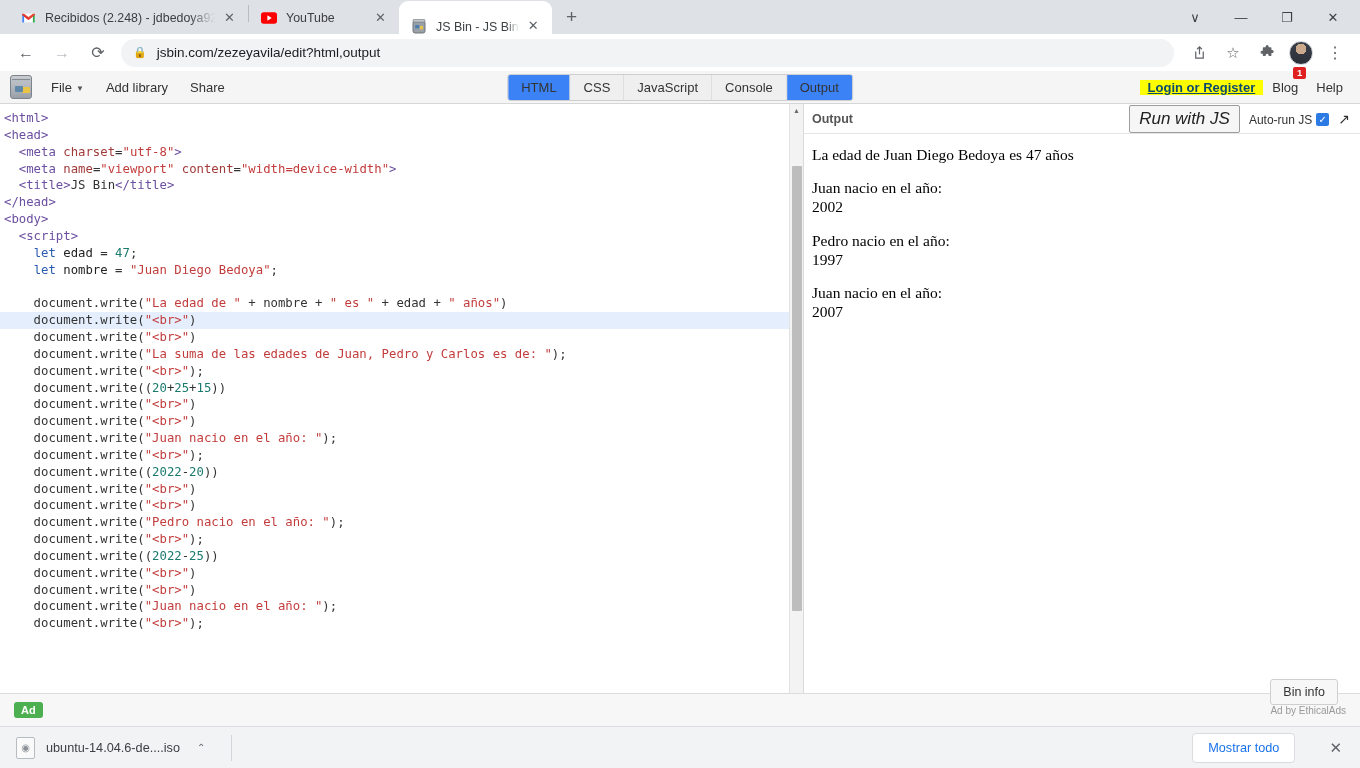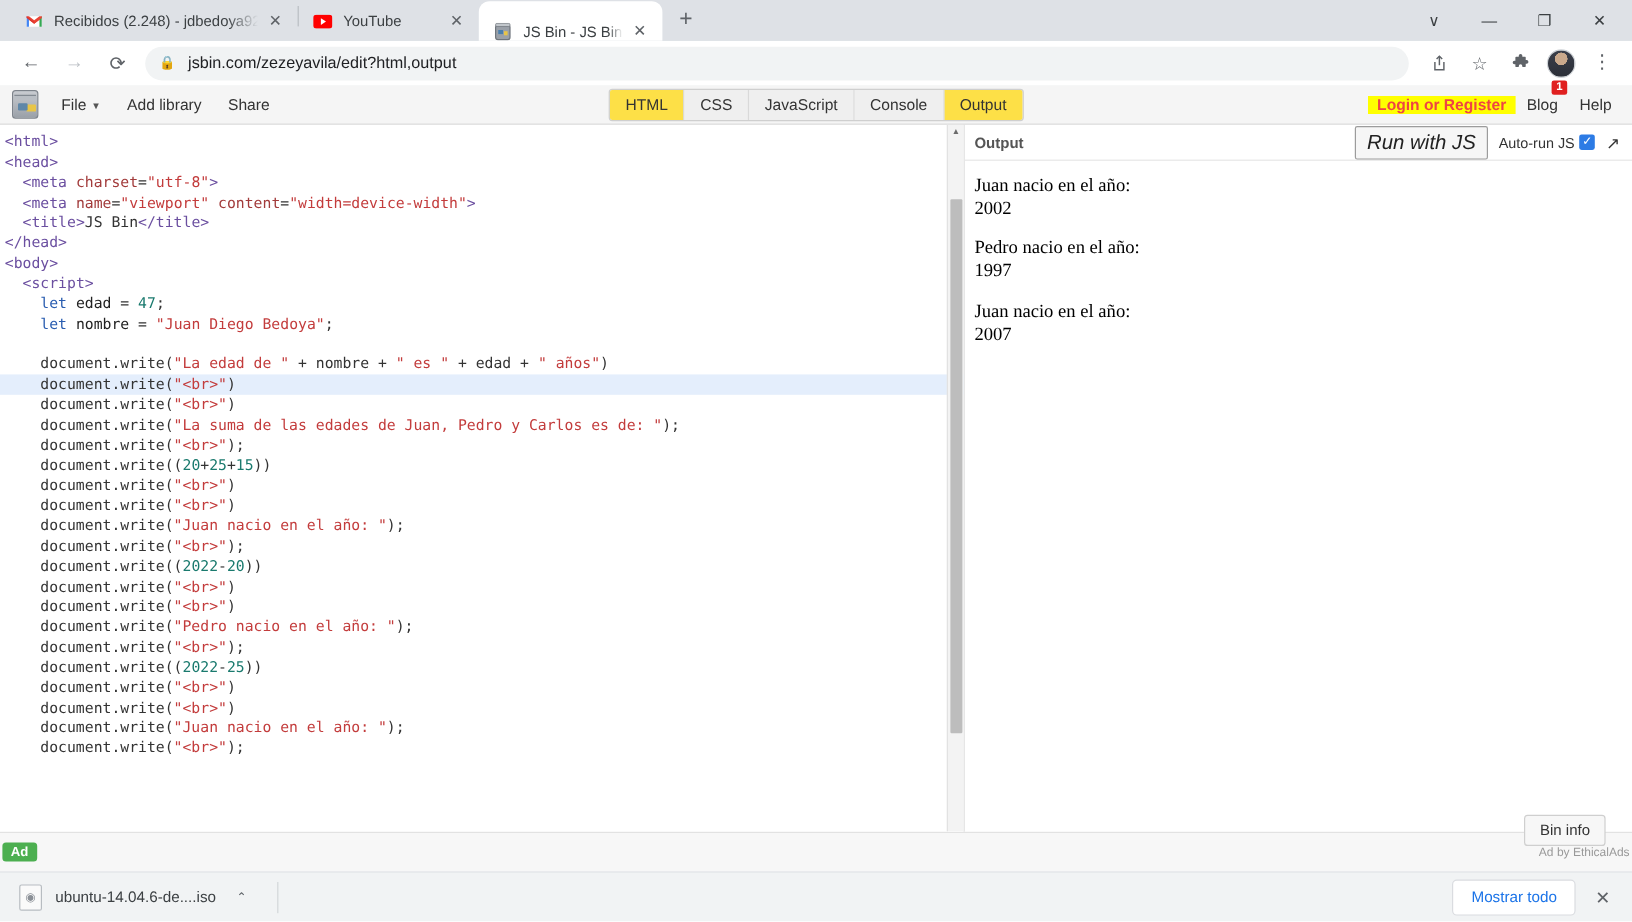--- a/index.html
+++ b/index.html
@@ -120,26 +120,26 @@
   .jsb-panels {
     position: absolute; left: 50%; transform: translateX(-50%);
     display: flex; border: 1px solid #cfcfcf; border-radius: 3px; overflow: hidden;
     background: #efefef;
   }
   .jsb-panel-btn {
     font-size: 13px; color: #333; padding: 5px 13px;
     border-right: 1px solid #d9d9d9; background: #efefef; white-space: nowrap;
   }
   .jsb-panel-btn:last-child { border-right: none; }
-  .jsb-panel-btn.on { background: #fde047; }
+  .jsb-panel-btn.on { background: #3b82f6; }
 
   .jsb-right { margin-left: auto; display: flex; align-items: center; }
   .jsb-login {
-    background: #ffff00; color: #ef4444; font-size: 13px;
-    font-weight: bold; padding: 0 8px; white-space: nowrap;
+    background: #ffff00; color: #0c4a6e; font-size: 13px;
+    font-weight: bold; padding: 0 8px; white-space: nowrap; text-decoration: underline;
   }
   .jsb-link {
     font-size: 13px; color: #333; padding: 4px 9px; position: relative; white-space: nowrap;
   }
   .jsb-badge {
     position: absolute; top: -9px; right: 1px;
     background: #e02020; color: #fff; font-size: 9.5px; font-weight: bold;
     border-radius: 2px; padding: 1px 4px; line-height: 1.15;
   }
 
@@ -207,21 +207,21 @@
 
   .bininfo {
     position: absolute; right: 22px; bottom: -12px;
     border: 1px solid #cfcfcf; background: #f7f7f7; border-radius: 3px;
     padding: 5px 12px; font-size: 12.5px; color: #333;
   }
 
   
   .adbar {
     height: 33px; background: #f7f7f7; border-top: 1px solid #dcdcdc;
-    display: flex; align-items: center; padding: 0 2px;
+    display: flex; align-items: center; padding: 0 14px;
   }
   .ad-tag {
     background: #4caf50; color: #fff; font-size: 11px; font-weight: bold;
     border-radius: 3px; padding: 2px 7px; margin-right: 10px;
   }
   .ad-text { font-size: 13px; color: #6d6d6d; }
   .ad-text b { color: #444; }
   .ad-by { margin-left: auto; font-size: 10px; color: #999; }
 
   
@@ -234,21 +234,21 @@
     padding: 4px 10px 4px 4px;
   }
   .dl-ico {
     width: 19px; height: 22px; border: 1px solid #b7bcc1; border-radius: 2px;
     background: #fafafa; display: flex; align-items: center; justify-content: center;
     font-size: 10px; color: #8b9097;
   }
   .dl-name { font-size: 12.7px; color: #3c4043; white-space: nowrap; }
   .dl-caret { font-size: 10px; color: #5f6368; margin-left: 6px; }
   .dl-divider { width: 1px; height: 26px; background: #d3d6d9; margin-left: 16px; }
-  .shelf-right { margin-left: auto; display: flex; align-items: center; gap: 10px; text-align: right; }
+  .shelf-right { margin-left: auto; display: flex; align-items: center; gap: 28px; text-align: right; }
   .btn-showall {
     border: 1px solid #dadce0; background: #fff; border-radius: 4px;
     font-size: 12.7px; color: #1a73e8; padding: 7px 15px; white-space: nowrap;
   }
   .shelf-close { font-size: 15px; color: #5f6368; padding: 0 6px; }
 </style>
 </head>
 <body>
 
 <div class="browser">
@@ -374,20 +374,21 @@
           <div class="out-title">Output</div>
           <div class="out-ctrls">
             <div class="btn-run">Run with JS</div>
             <div>
               <span class="autorun-lbl">Auto-run JS</span><span class="chk">✓</span>
             </div>
             <div class="popout">↗</div>
           </div>
         </div>
         <div class="out-body" id="out-body">
+            <p>La edad de Juan Diego Bedoya es 47 años</p>
             <p>Juan nacio en el año:<br>2002</p>
             <p>Pedro nacio en el año:<br>1997</p>
             <p>Juan nacio en el año:<br>2007</p>
           </div>
         <div class="bininfo">Bin info</div>
       </div>
     </div>
 
     <div class="adbar">
       <span class="ad-tag">Ad</span>

